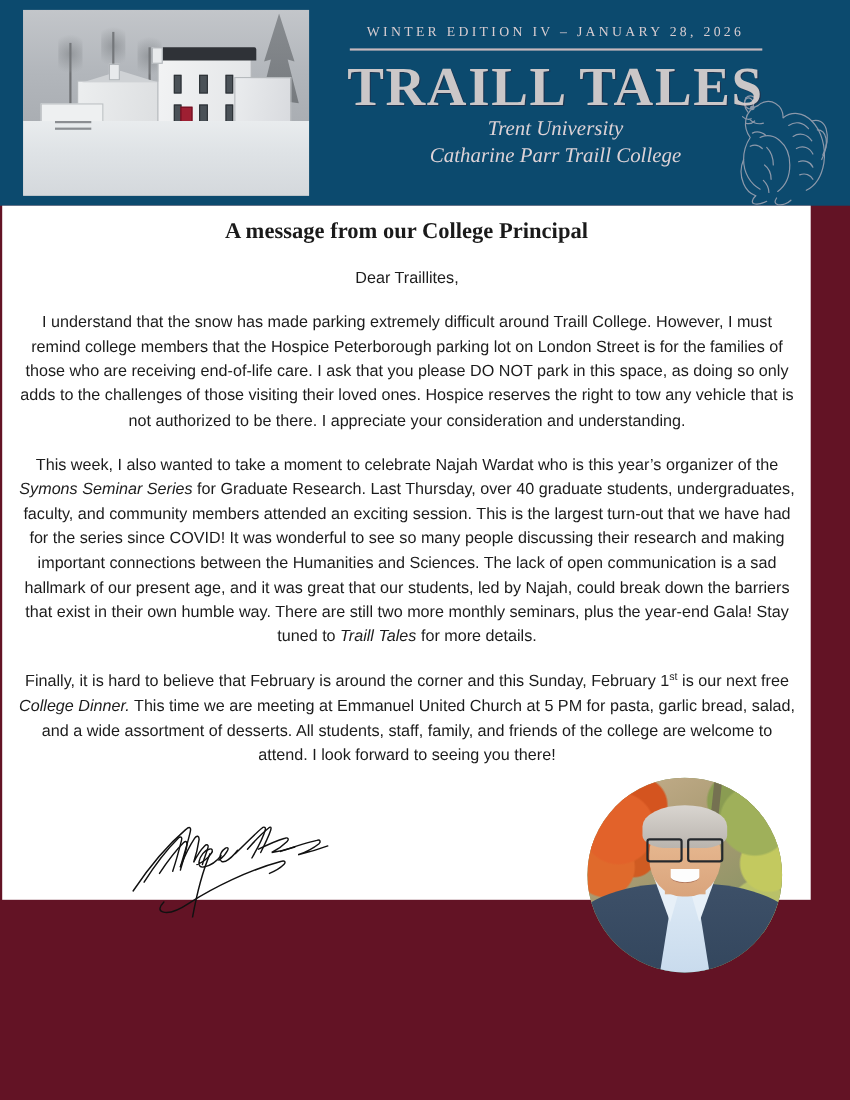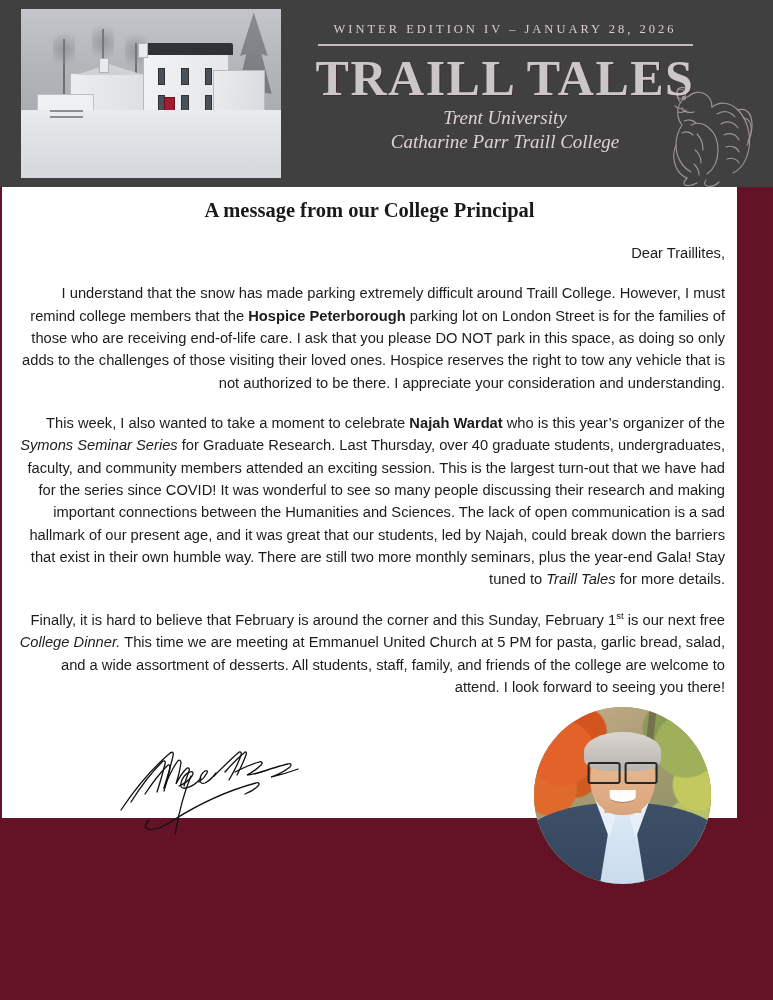--- a/index.html
+++ b/index.html
@@ -14,21 +14,21 @@
     position: relative;
     width: 773px; height: 1000px;
     background: #631325;
   }
 
   
   .header {
     position: absolute;
     left: 0; top: 0;
     width: 773px; height: 187px;
-    background: #404040;
+    background: #0c4a6e;
     overflow: hidden;
   }
 
   
   .header-photo {
     position: absolute;
     left: 21px; top: 9px;
     width: 260px; height: 169px;
     overflow: hidden;
     background: #b9bcc0;
@@ -179,25 +179,25 @@
     font-size: 20.5px;
     color: #1a1a1a;
   }
 
   .body {
     padding: 0 12px 0 13px;
     margin-top: 20px;
     font-size: 14.7px;
     line-height: 1.52;
     color: #1c1c1c;
-    text-align: right;
+    text-align: center;
   }
   .body p { margin-bottom: 18px; }
   .body p:last-child { margin-bottom: 0; }
-  .b { font-weight: bold; }
+  .b { font-weight: normal; }
   .bi { font-weight: normal; font-style: italic; }
   .i { font-style: italic; }
   sup { font-size: .66em; vertical-align: super; line-height: 0; }
 
   
   .sign-area {
     position: relative;
     height: 180px;
     padding: 0 12px 0 13px;
   }

